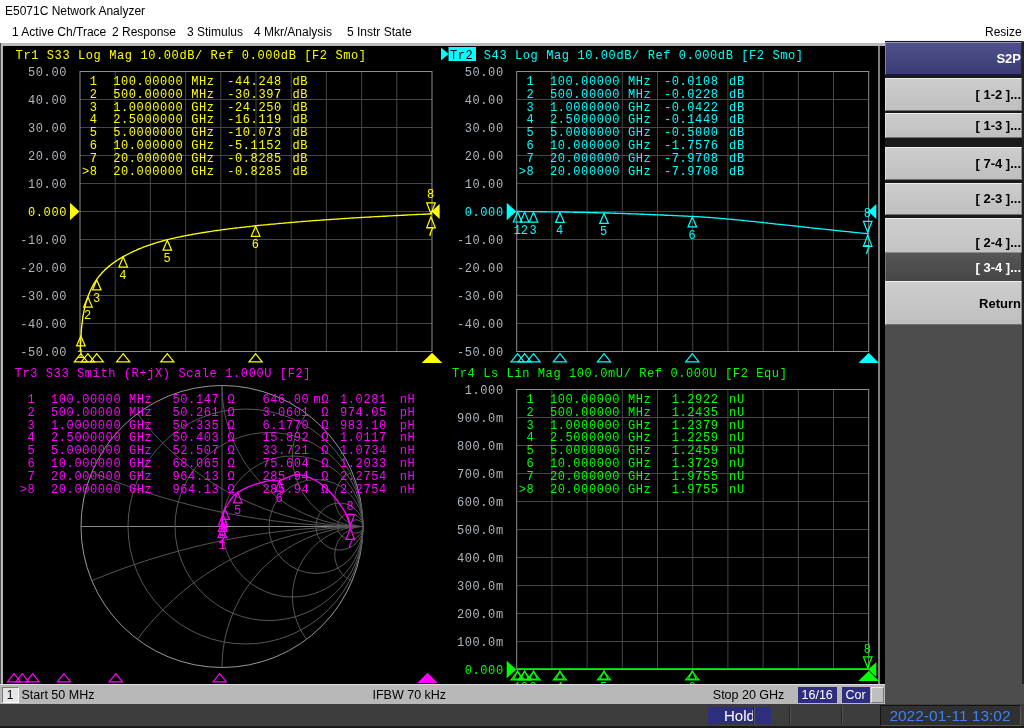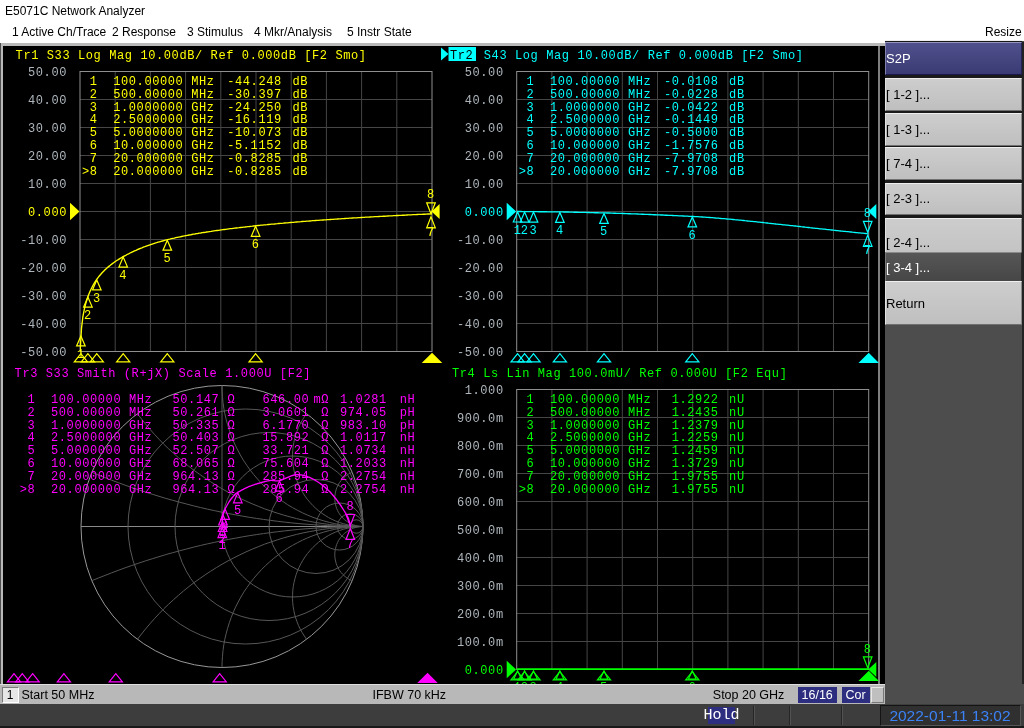--- a/index.html
+++ b/index.html
@@ -8,33 +8,33 @@
 #titlebar span { position:absolute; left:5px; top:4px; }
 #menubar { position:absolute; left:0; top:21px; width:1024px; height:20px; background:#ffffff; font-size:12px; color:#000; }
 #menubar span { position:absolute; top:4px; }
 #screenborder { position:absolute; left:0; top:43px; width:885px; height:641px; background:#b9b9b9; }
 #screen { position:absolute; left:3px; top:46px; width:874.5px; height:638.5px; background:#000; }
 #sk-strip { position:absolute; left:877.5px; top:46px; width:7.5px; height:638px; background:#000; border-left:2px solid #7f7f7f; }
 #rightpanel { position:absolute; left:885px; top:41px; width:139px; height:662.5px; background:#4d4d4d; }
 #btnarea { position:absolute; left:885px; top:40px; width:137px; height:282px; background:#1a1a1a; border-top:1.5px solid #f0f0f0; }
 .btn { position:absolute; left:0; width:137px; background:linear-gradient(#cdcdcd,#bfbfbf);
  border-top:1.5px solid #efefef; border-left:1.5px solid #e2e2e2; border-bottom:1.5px solid #6f6f6f; border-right:1.5px solid #8a8a8a;
- display:flex; align-items:center; justify-content:flex-start; font-size:13px; color:#000; }
+ display:flex; align-items:center; justify-content:flex-end; font-size:13px; color:#000;font-weight:bold; }
 .btn.s2p { background:linear-gradient(#50508c,#3a3a74); border-top:1.5px solid #9494bc; border-left:1.5px solid #8080ac; border-bottom:1.5px solid #18184c; border-right:1.5px solid #242458; color:#fff; }
 .btn.dark { background:linear-gradient(#565656,#454545); border-top:1.5px solid #8a8a8a; border-left:1.5px solid #787878; border-bottom:1.5px solid #1c1c1c; border-right:1.5px solid #2a2a2a; color:#fff; }
 .sep { position:absolute; left:0; width:137px; height:5.5px; background:#2e2e7e; border-top:1.5px solid #dcdcdc; box-sizing:border-box; }
 #statusbar { position:absolute; left:0; top:684px; width:884.5px; height:19.5px; background:#b8b8b8; border-top:1px solid #dedede; font-size:12.5px; color:#000; }
 #statusbar .t { position:absolute; top:3px; }
 #chanbox { position:absolute; left:1.5px; top:1.5px; width:17px; height:16.5px; background:#e6e6e6; border:1px solid; border-color:#7a7a7a #ffffff #ffffff #7a7a7a; font-size:12px; text-align:center; }
 .navy { position:absolute; top:1.5px; height:16.5px; background:#2e2e80; color:#fff; font-size:12.5px; display:flex; align-items:center; justify-content:center; }
 #grip { position:absolute; left:871px; top:1.5px; width:13px; height:16.5px; background:#bfbfbf; border:1px solid; border-color:#e8e8e8 #777777 #777777 #e8e8e8; }
 #bottombar { position:absolute; left:0; top:703.5px; width:1024px; height:24.5px; background:#3d3d3d; border-bottom:2px solid #191919; }
 #bottombar .cell { position:absolute; top:0; height:22.5px; display:flex; align-items:center; justify-content:center; font-size:15px;margin-top:27px; }
 .groove { position:absolute; top:2px; height:19px; width:2px; border-left:1px solid #262626; border-right:1px solid #525252; }
-#holdbox { position:absolute; left:707.9px; top:3px; width:27px; height:17.5px; background:#2e2e80; color:#fff; font-size:15px; display:flex; align-items:center; justify-content:center;font-family:Liberation Mono, monospace; }
+#holdbox { position:absolute; left:707.9px; top:3px; width:63px; height:17.5px; background:#2e2e80; color:#fff; font-size:15px; display:flex; align-items:center; justify-content:center; }
 #timebox { position:absolute; left:879.5px; top:1.5px; width:141px; height:21px; background:#303030; border:1px solid; border-color:#141414 #565656 #565656 #141414; color:#3b82f6; font-size:15.5px; display:flex; align-items:center; justify-content:center; }
 svg text { font-family:"Liberation Mono",monospace; font-size:12px; letter-spacing:0.6px; }
 </style></head>
 <body>
 <div id="app">
  <div id="titlebar">
       <span>E5071C Network Analyzer</span>
     </div>
  <div id="menubar">
   <span style="left:12px">1 Active Ch/Trace</span>
@@ -409,21 +409,21 @@
 <path d="M219.7 673.7L213.1 681.9L226.3 681.9Z" stroke="#ff00ff" fill="none" stroke-width="1.2"></path>
 <path d="M427.5 673.7L418.7 682.3L436.3 682.3Z" stroke="#ff00ff" fill="#ff00ff" stroke-width="1.2"></path>
  </svg>
  <div id="btnarea">
 <div class="btn s2p" style="top:0.5px;height:33.5px">
         <span>S2P</span>
       </div>
 <div class="btn" style="top:37px;height:32.5px">
         <span>[ 1-2 ]...</span>
       </div>
-<div class="btn" style="top:71.5px;height:33px">
+<div class="btn" style="top:71.5px;height:25px">
         <span>[ 1-3 ]...</span>
       </div>
 <div class="btn" style="top:106px;height:32.5px">
         <span>[ 7-4 ]...</span>
       </div>
 <div class="btn" style="top:141.5px;height:32.5px">
         <span>[ 2-3 ]...</span>
       </div>
 <div class="btn" style="top:176.5px;height:50px">
         <span>[ 2-4 ]...</span>

